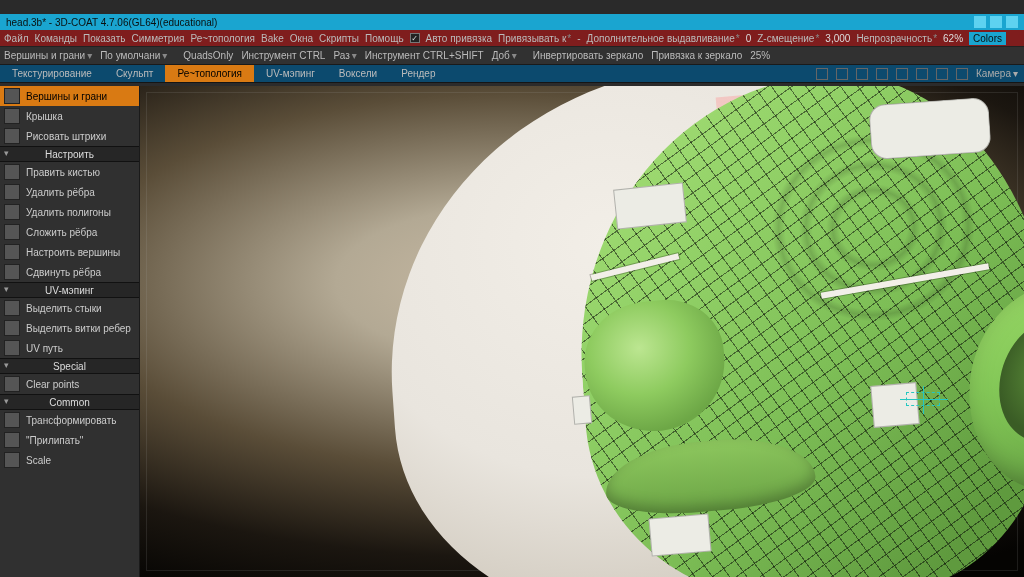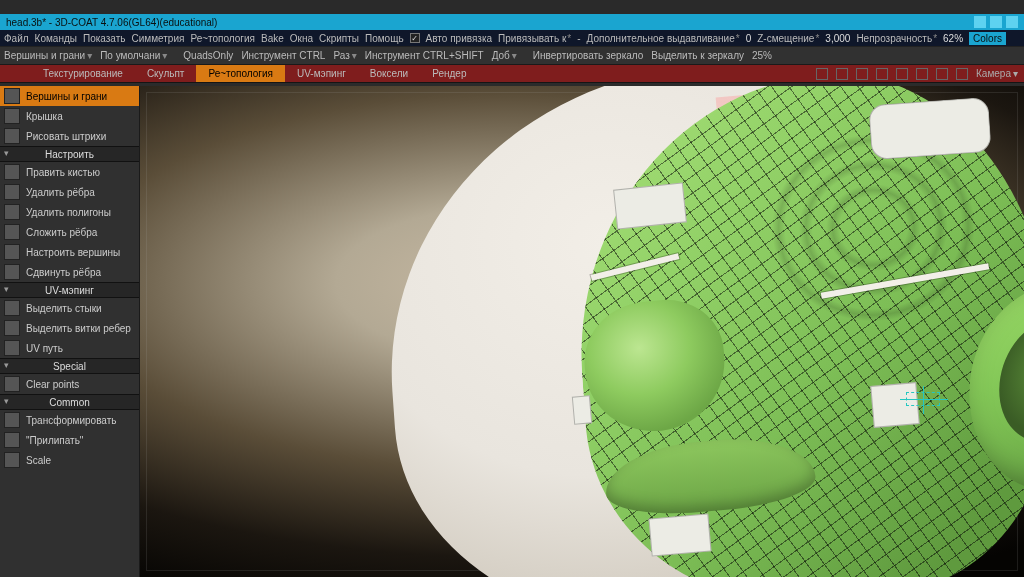--- a/index.html
+++ b/index.html
@@ -20,21 +20,21 @@
     display: flex;
     align-items: center;
     padding: 0 6px;
     font-size: 10px;
     justify-content: space-between;
     margin-top: 14px;
   }
   .titlebar-right { display:flex; gap:4px; }
   .win-btn { width:12px; height:12px; background:#5ed2f0; display:inline-block; }
   .menubar {
-    background: #0f172a;
+    background: #7f1d1d;
     height: 16px;
     display: flex;
     align-items: center;
     padding: 0 4px;
     gap: 6px;
     font-size: 10px;
     color: #bbb;
     white-space: nowrap;
     overflow: hidden;
   }
@@ -51,28 +51,27 @@
     padding: 0 4px;
     gap: 8px;
     font-size: 10px;
     color: #bbb;
     border-top: 1px solid #222;
     white-space: nowrap;
     overflow: hidden;
   }
   .toolbar2 .dd::after { content:"▾"; color:#888; margin-left:2px; }
   .tabbar {
-    background: #7f1d1d;
+    background: #0c4a6e;
     height: 18px;
     display: flex;
     align-items: center;
     font-size: 10px;
     border-top: 1px solid #1a1a1a;
     position: relative;
-    padding-left: 31px;
   }
   .tab { padding: 2px 12px; color:#bbb; height:100%; display:flex; align-items:center; }
   .tab.active { background:#d97a13; color:#000; }
   .tabbar .right { position:absolute; right:6px; display:flex; gap:8px; align-items:center; color:#aaa; }
   .tabbar .mini-icon { width:12px; height:12px; display:inline-block; border:1px solid #666; }
   .tabbar .right .camera::after{content:"▾"; margin-left:2px;}
   .shelfbar { background:#2b2b2b; height:18px; border-top:1px solid #151515; display:flex; align-items:center; padding:0 4px; gap:10px; font-size:12px; color:#999;}
   .shelfbar .t-cursor { font-family: serif; font-weight:bold; font-size:13px; color:#ccc;}
   .shelfbar .arrow { color:#888; }
   .shelfbar .pin { font-size:11px; }
@@ -233,21 +232,21 @@
   <span class="dd">Вершины и грани</span>
   <span class="dd">По умолчани</span>
   <span class="chk"></span>
   <span>QuadsOnly</span>
   <span>Инструмент CTRL</span>
   <span class="dd">Раз</span>
   <span>Инструмент CTRL+SHIFT</span>
   <span class="dd">Доб</span>
   <span class="chk"></span>
   <span>Инвертировать зеркало</span>
-  <span class="astk">Выделить к зеркалу</span>
+  <span class="astk">Привязка к зеркало</span>
   <span class="num">25%</span>
 </div>
 
 <div class="tabbar">
   <div class="tab">Текстурирование</div>
   <div class="tab">Скульпт</div>
   <div class="tab active">Ре~топология</div>
   <div class="tab">UV-мэпинг</div>
   <div class="tab">Воксели</div>
   <div class="tab">Рендер</div>

